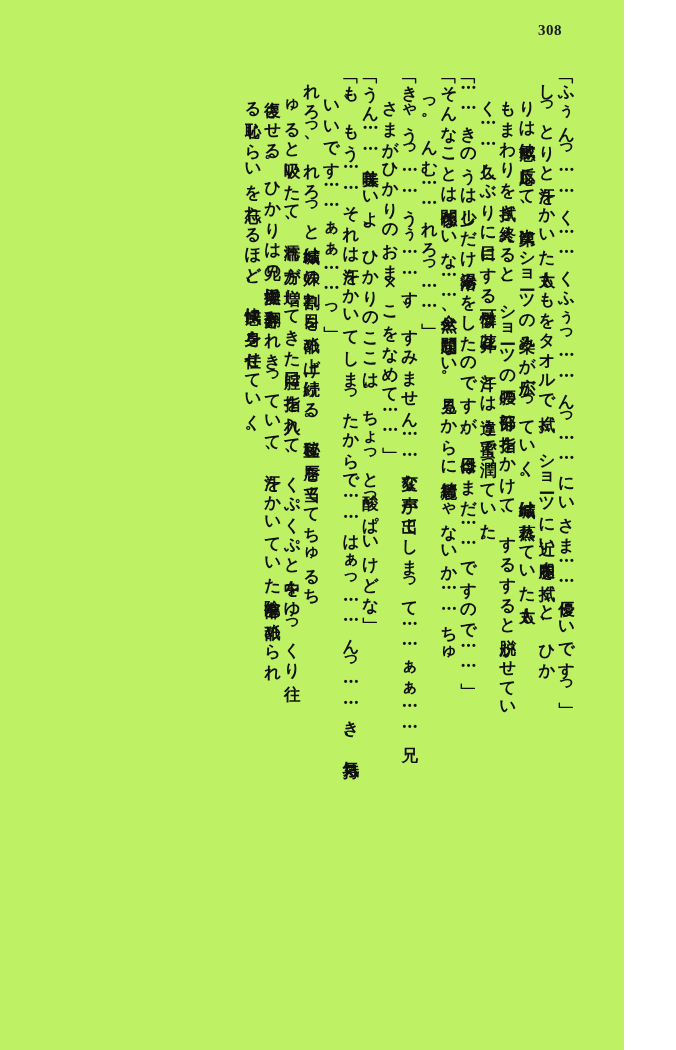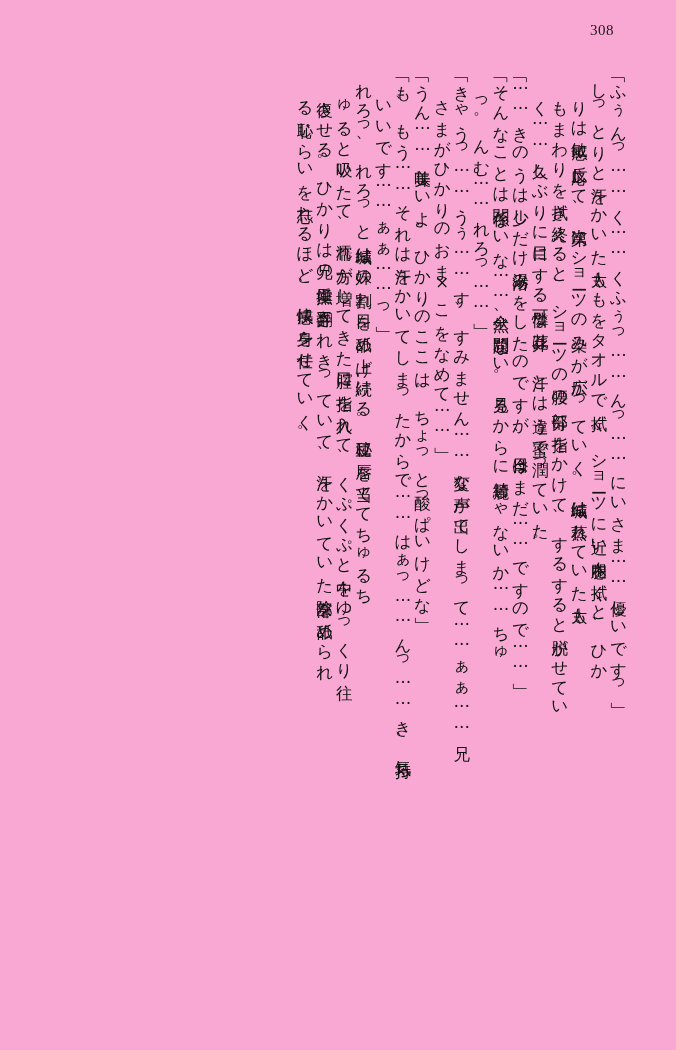--- a/index.html
+++ b/index.html
@@ -5,25 +5,26 @@
   html, body {
     margin: 0;
     padding: 0;
     background: #ffffff;
   }
   body {
     font-family: "Liberation Serif", "DejaVu Serif", serif;
   }
   .page {
     position: relative;
-    width: 676px;
+    width: 624px;
     height: 1050px;
-    background: #f9a8d4;
+    background: #bef264;
     overflow: hidden;
     box-sizing: border-box;
+    font-weight: bold;
   }
   .page-number {
     position: absolute;
     top: 22px;
     right: 62px;
     font-size: 15px;
     color: #1a1a1a;
     letter-spacing: 0.5px;
     font-family: "Liberation Serif", "DejaVu Serif", serif;
   }

